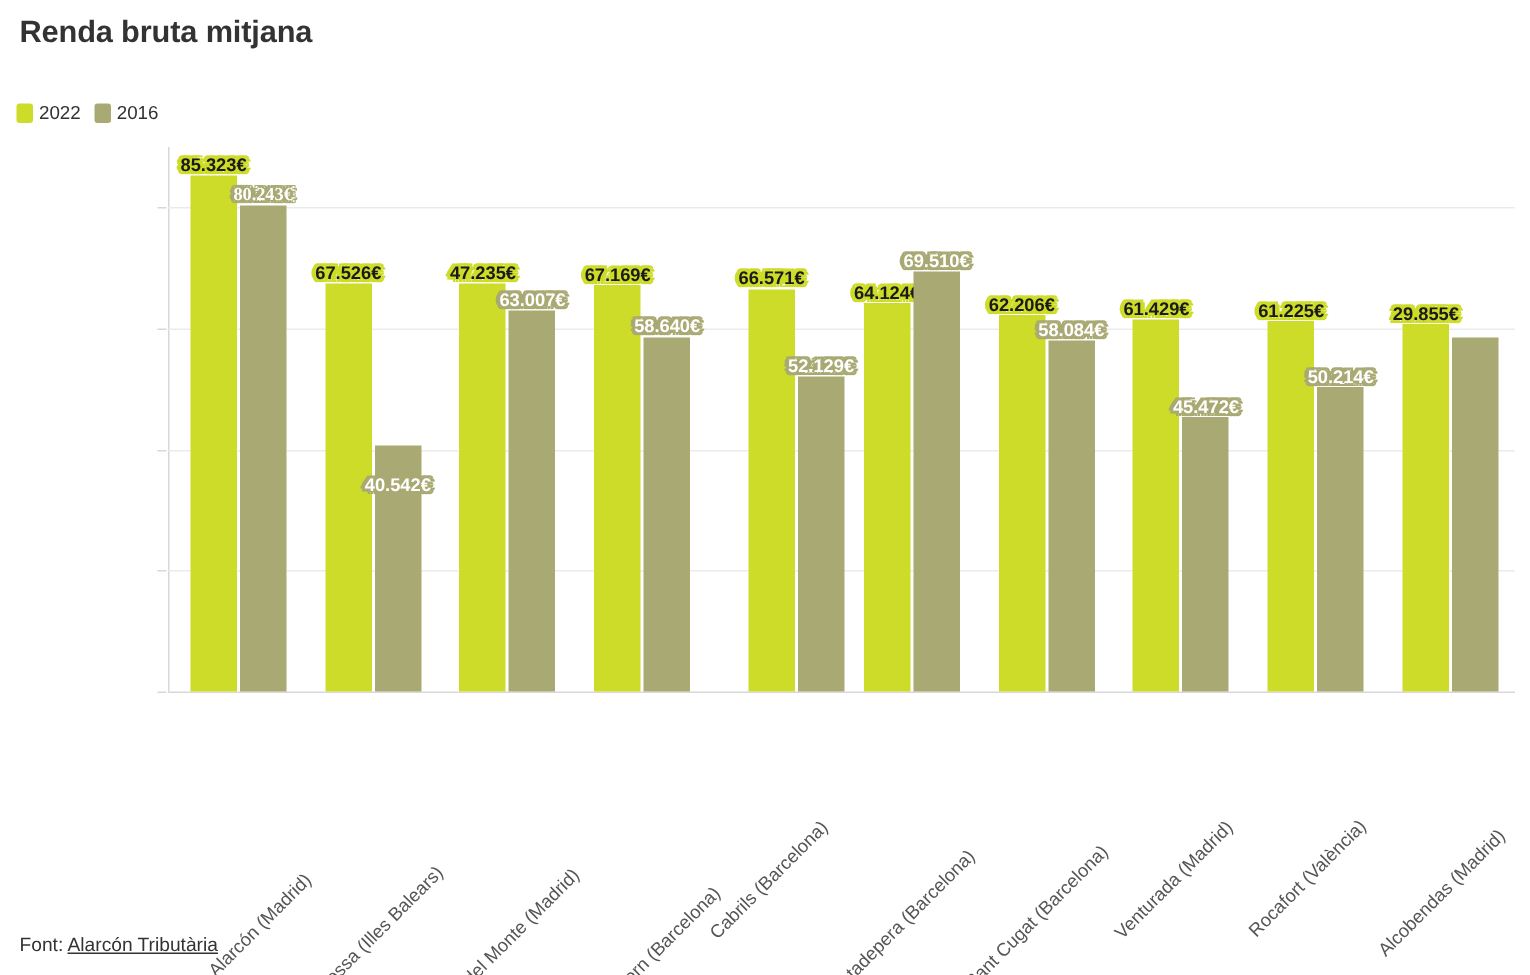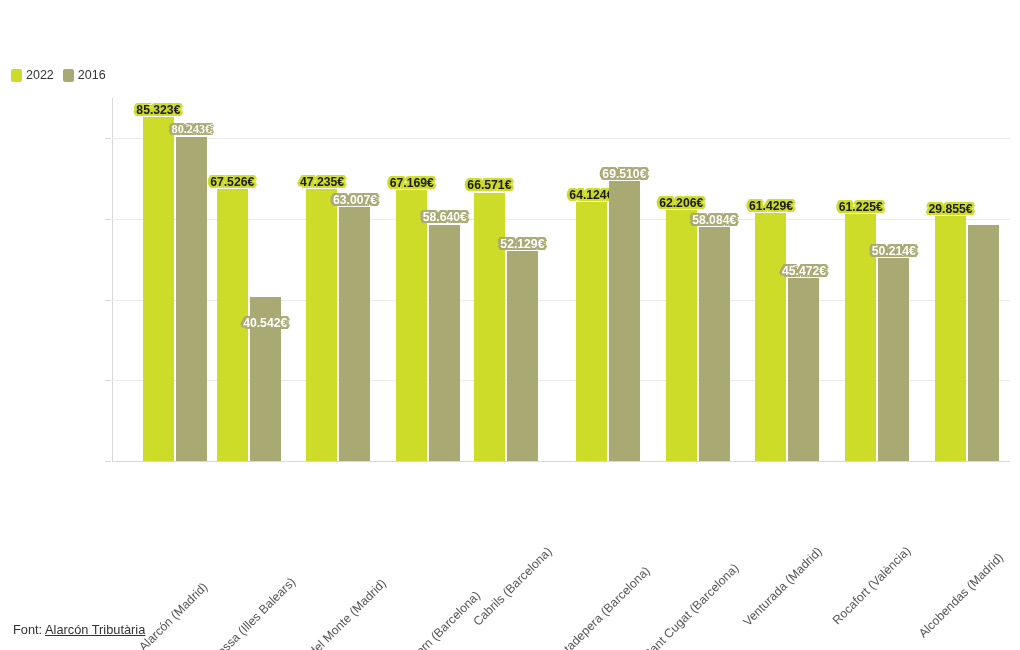--- a/index.html
+++ b/index.html
@@ -143,20 +143,21 @@
     color: #333333;
     text-decoration: underline;
     cursor: pointer;
   }
 </style>
 </head>
 <body>
 
 <div id="root">
 
+  <div id="chart-title">Renda bruta mitjana</div>
 
   <div id="legend">
       <div class="legend-item">
         <span class="legend-swatch" style="background: rgb(205, 220, 40);"></span>
         <span class="legend-label">2022</span>
       </div>
       <div class="legend-item">
         <span class="legend-swatch" style="background: rgb(169, 169, 115);"></span>
         <span class="legend-label">2016</span>
       </div>
@@ -171,21 +172,21 @@
         <div class="axis-tick" style="top: 282.333px;"></div>
         <div class="gridline" style="top: 201.667px;"></div>
         <div class="axis-tick" style="top: 201.667px;"></div>
         <div class="gridline" style="top: 121px;"></div>
         <div class="axis-tick" style="top: 121px;"></div>
         <div class="gridline" style="top: 40.3333px;"></div>
         <div class="axis-tick" style="top: 40.3333px;"></div>
       </div>
     <div id="ylabels-layer"></div>
     <div id="bars-layer">
-        <div class="group" style="left: 16px; width: 89.8px;">
+        <div class="group" style="left: 0px; width: 89.8px;">
           <div class="bar y2022" style="left: 14.9px; width: 31px; height: 344.136px;"></div>
           <div class="dlabel y2022" style="left: 30.4px; top: 19.8639px;">85.323€</div>
           <div class="bar y2021" style="left: 47.9px; width: 31px; height: 323.647px;"></div>
           <div class="dlabel y2021" style="left: 63.4px; top: 40.3532px; font-family: Liberation Serif, serif;">80.243€</div>
         </div>
         <div class="group" style="left: 89.8px; width: 89.8px;">
           <div class="bar y2022" style="left: 14.9px; width: 31px; height: 272.355px;"></div>
           <div class="dlabel y2022" style="left: 30.4px; top: 91.6451px;">67.526€</div>
           <div class="bar y2021" style="left: 47.9px; width: 31px; height: 163.519px;"></div>
           <div class="dlabel y2021" style="left: 63.4px; top: 200.481px; margin-top: 33px;">40.542€</div>
@@ -195,21 +196,21 @@
           <div class="dlabel y2022" style="left: 30.4px; top: 92.4558px;">47.235€</div>
           <div class="bar y2021" style="left: 47.9px; width: 31px; height: 254.128px;"></div>
           <div class="dlabel y2021" style="left: 63.4px; top: 109.872px;">63.007€</div>
         </div>
         <div class="group" style="left: 269.4px; width: 89.8px;">
           <div class="bar y2022" style="left: 14.9px; width: 31px; height: 270.915px;"></div>
           <div class="dlabel y2022" style="left: 30.4px; top: 93.085px;">67.169€</div>
           <div class="bar y2021" style="left: 47.9px; width: 31px; height: 236.515px;"></div>
           <div class="dlabel y2021" style="left: 63.4px; top: 127.485px;">58.640€</div>
         </div>
-        <div class="group" style="left: 347px; width: 89.8px; text-align: right;">
+        <div class="group" style="left: 372px; width: 89.8px; text-align: right;">
           <div class="bar y2022" style="left: 14.9px; width: 31px; height: 268.503px;"></div>
           <div class="dlabel y2022" style="left: 30.4px; top: 95.497px;">66.571€</div>
           <div class="bar y2021" style="left: 47.9px; width: 31px; height: 210.254px;"></div>
           <div class="dlabel y2021" style="left: 63.4px; top: 153.746px;">52.129€</div>
         </div>
         <div class="group" style="left: 449px; width: 89.8px;">
           <div class="bar y2022" style="left: 14.9px; width: 31px; height: 258.633px;"></div>
           <div class="dlabel y2022" style="left: 30.4px; top: 105.367px;">64.124€</div>
           <div class="bar y2021" style="left: 47.9px; width: 31px; height: 280.357px;"></div>
           <div class="dlabel y2021" style="left: 63.4px; top: 83.643px;">69.510€</div>

